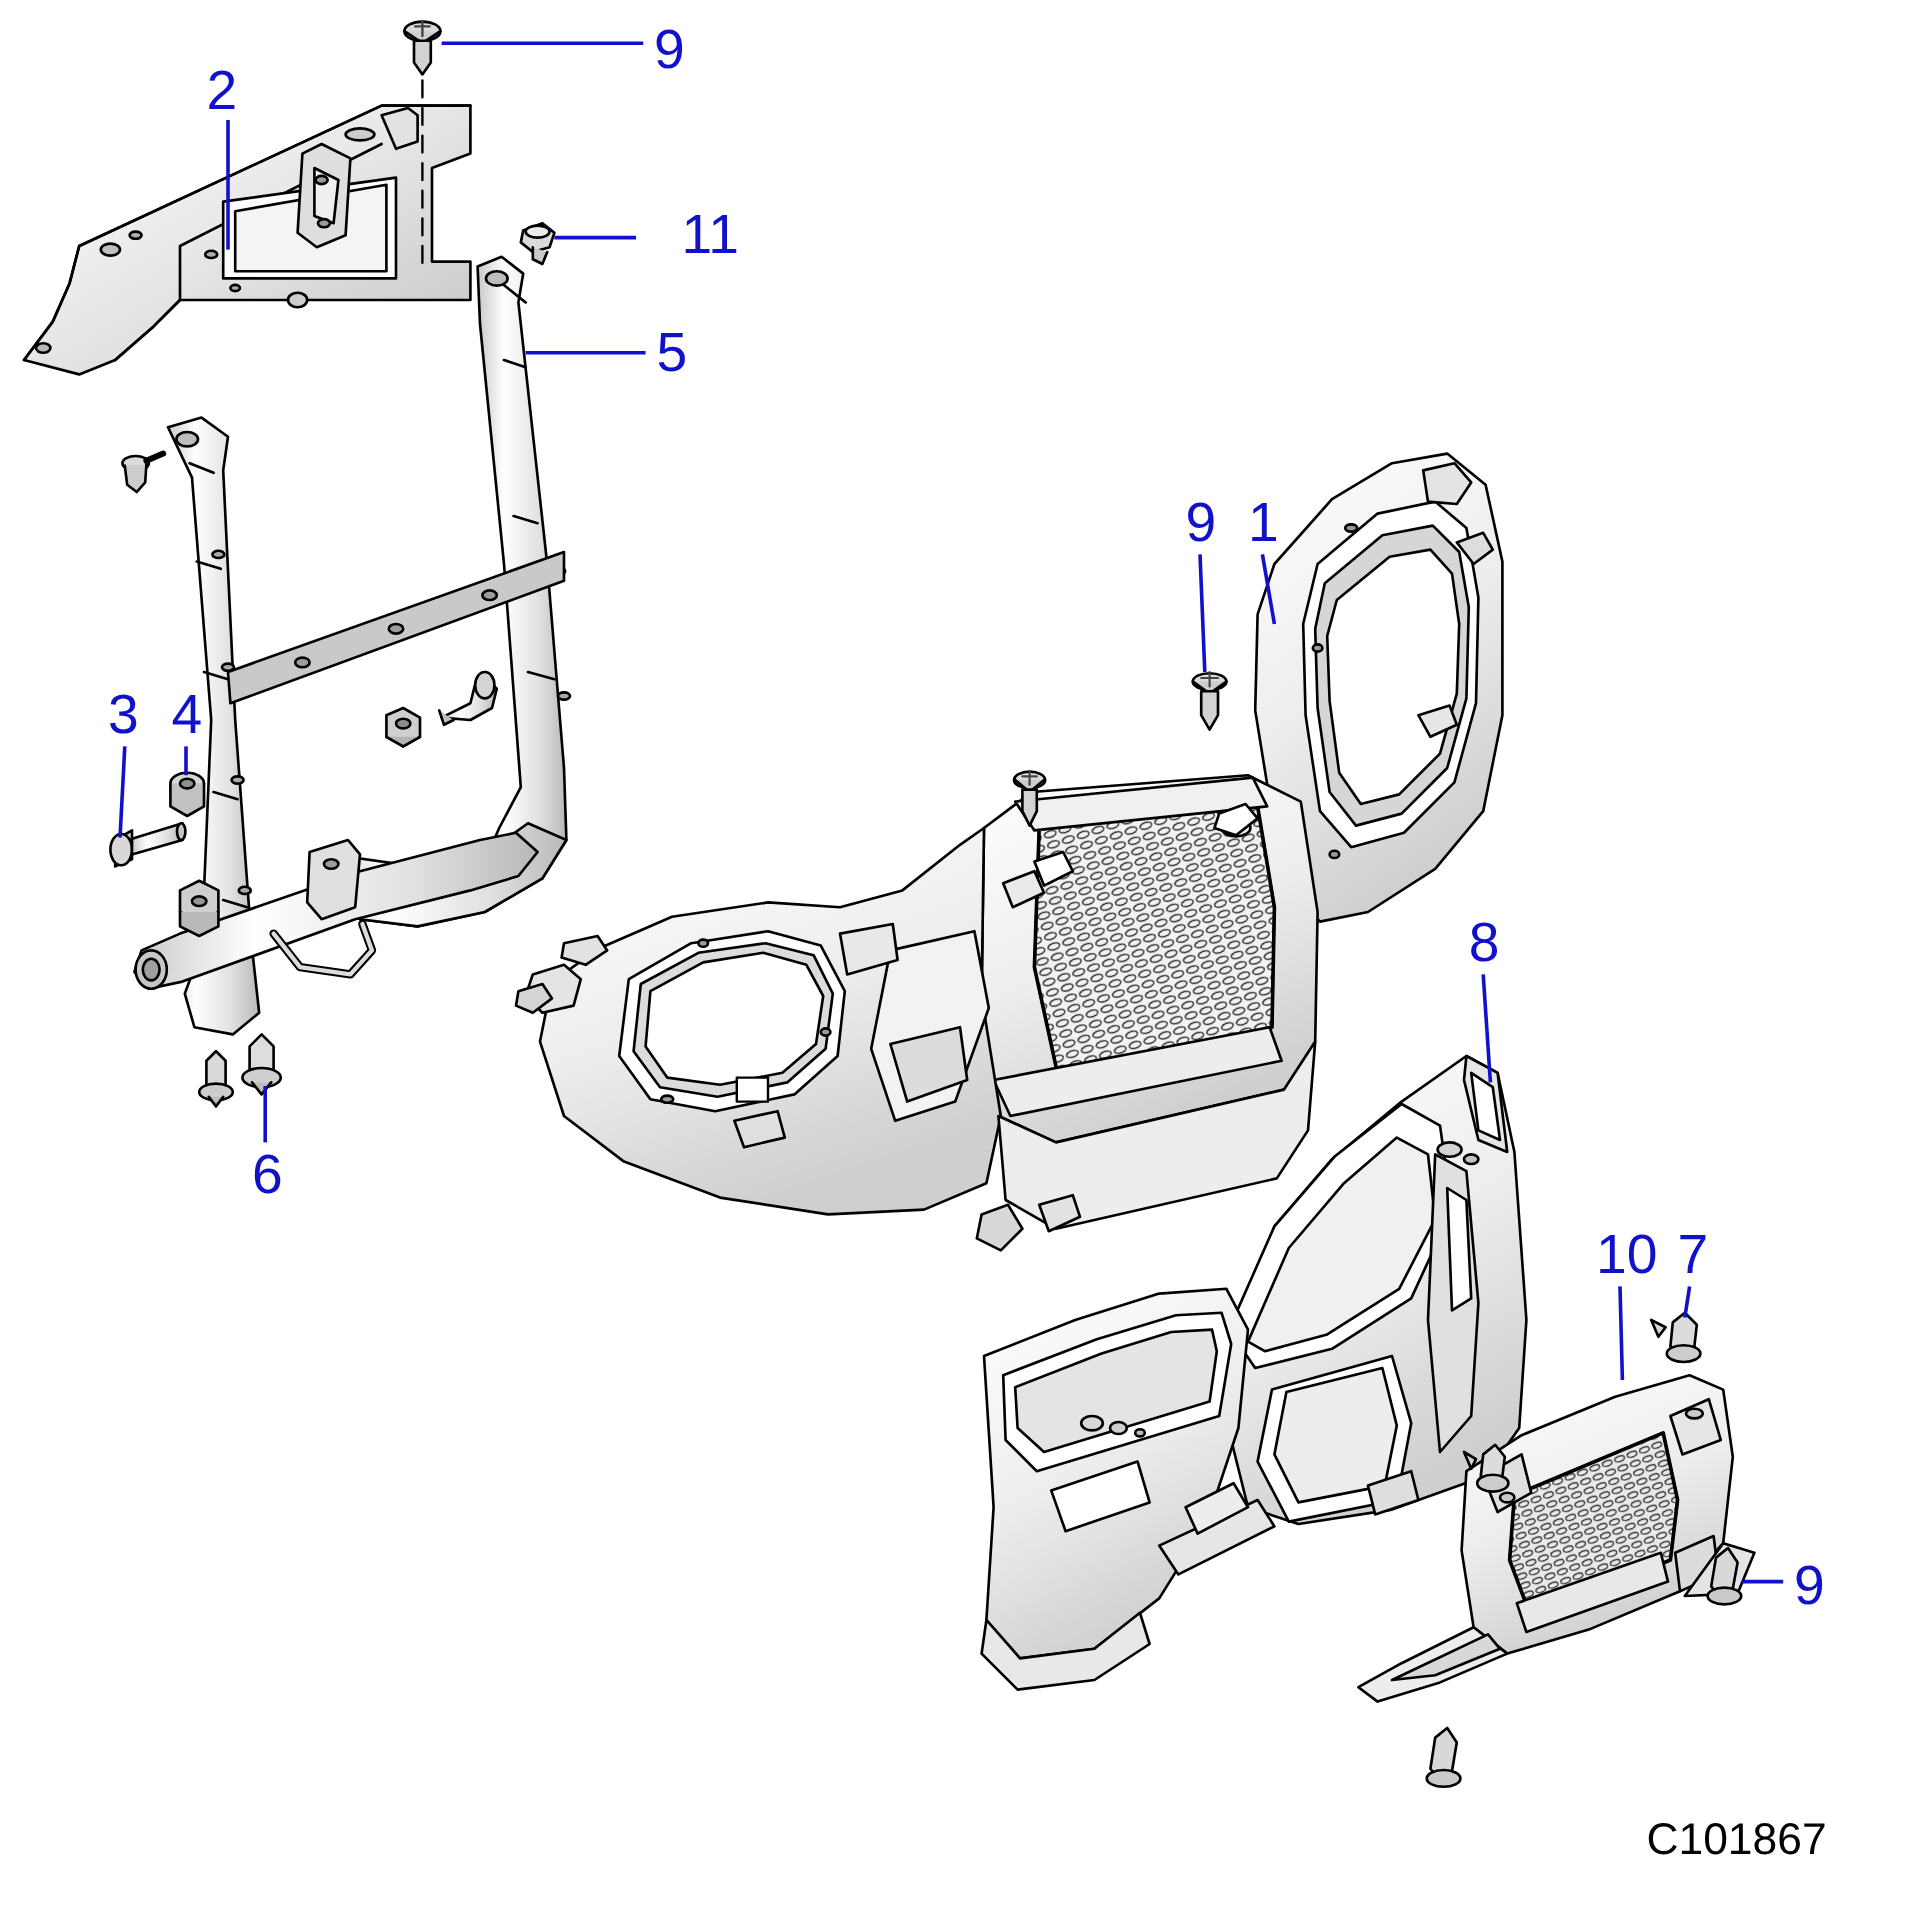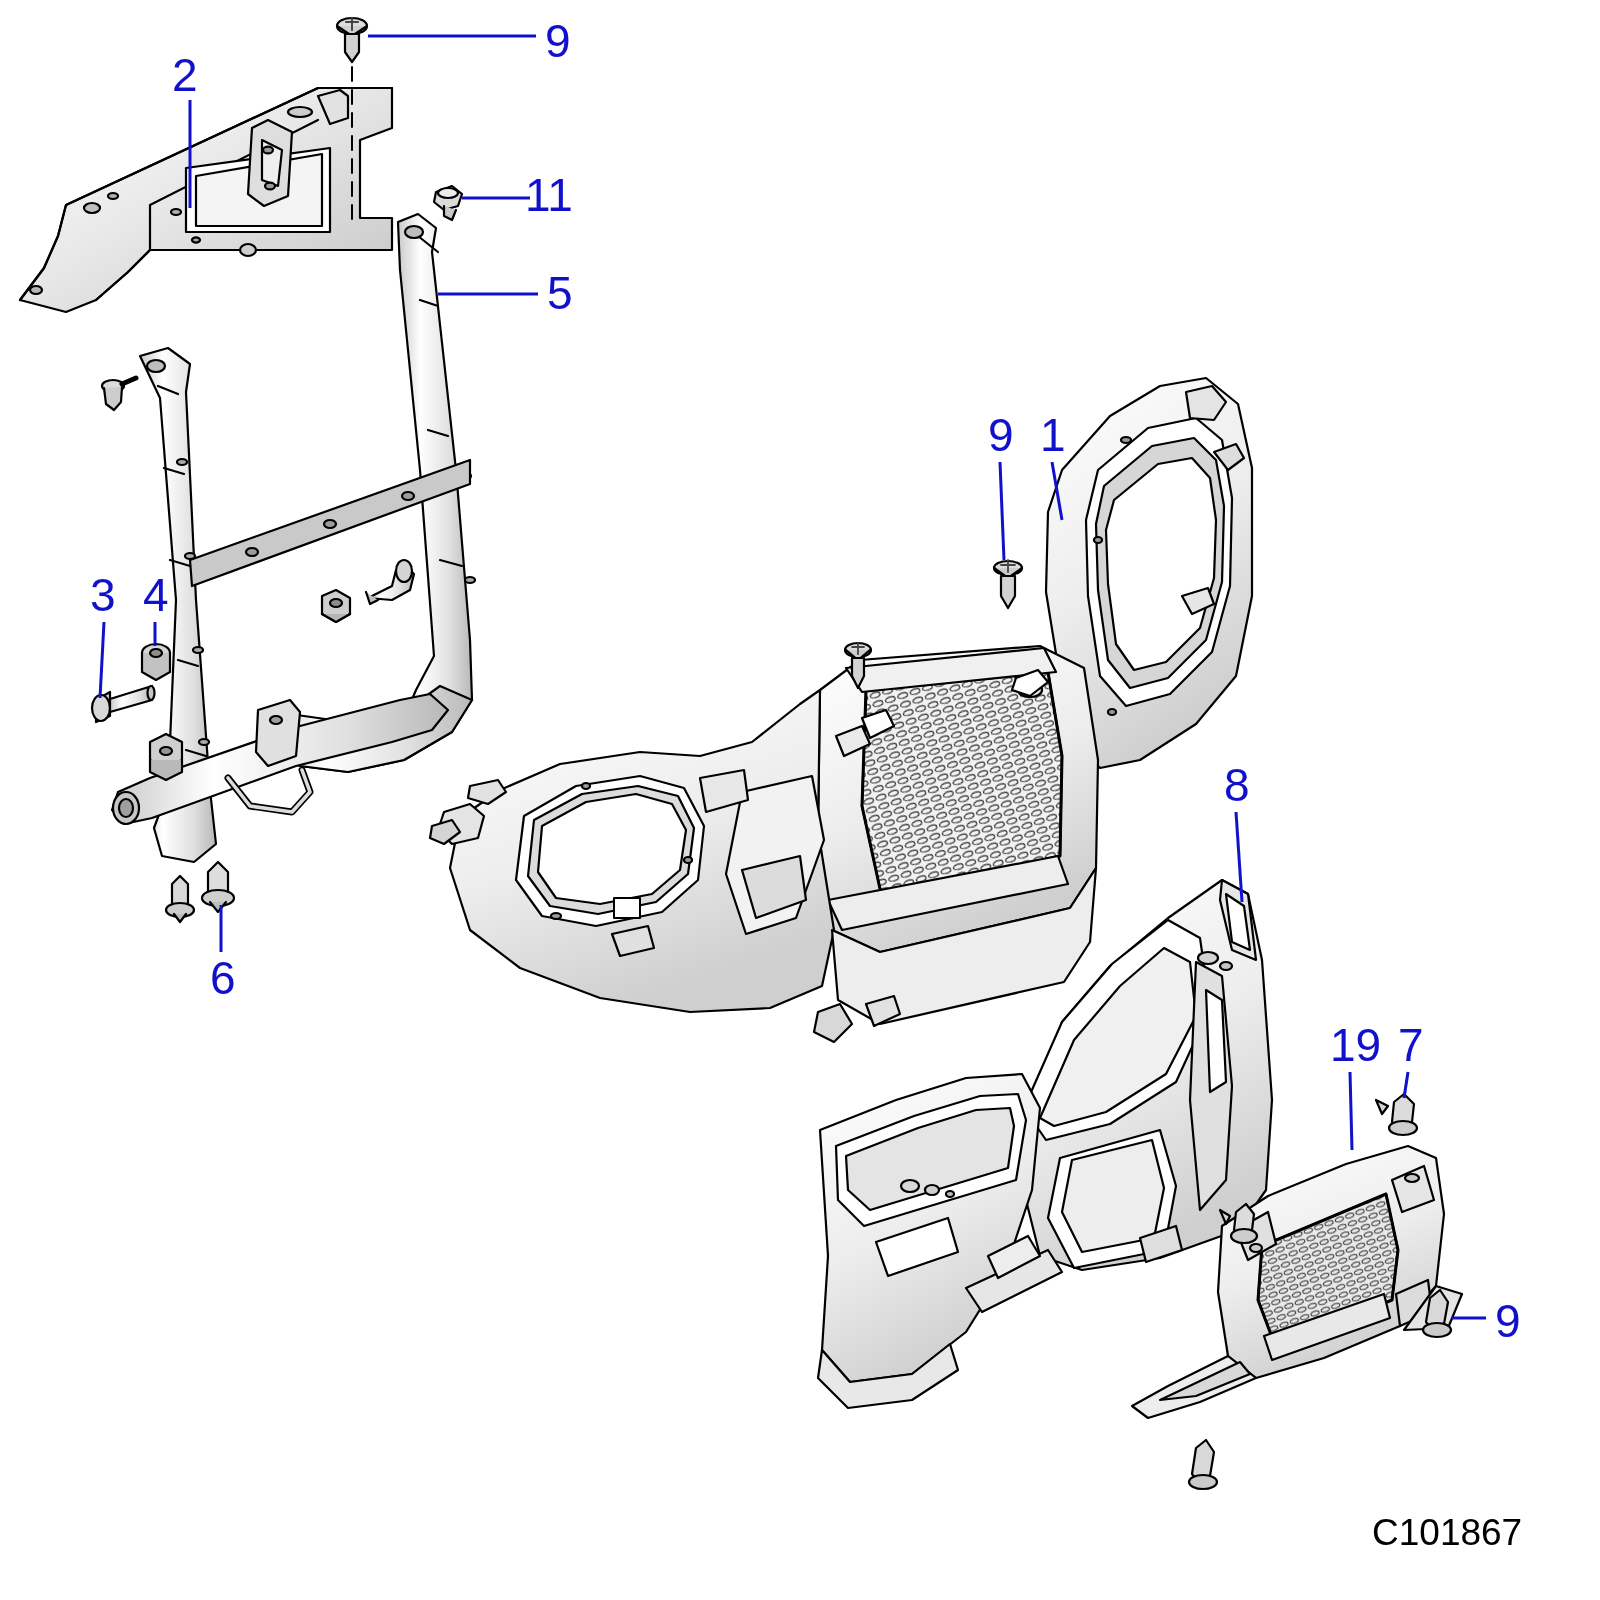--- a/index.html
+++ b/index.html
@@ -343,27 +343,27 @@
     <line x1="1236" y1="812" x2="1242" y2="902"></line>
     <line x1="221" y1="905" x2="221" y2="952"></line>
     <line x1="1350" y1="1072" x2="1352" y2="1150"></line>
     <line x1="1408" y1="1072" x2="1404" y2="1098"></line>
     <line x1="1452" y1="1318" x2="1486" y2="1318"></line>
   </g>
 </svg>
 
 <div class="callout" style="left:545px;top:18px;">9</div>
 <div class="callout" style="left:172px;top:52px;">2</div>
-<div class="callout" style="left:525px;top:172px;">11</div>
+<div class="callout" style="left:568px;top:172px;">11</div>
 <div class="callout" style="left:547px;top:270px;">5</div>
 <div class="callout" style="left:988px;top:412px;">9</div>
 <div class="callout" style="left:1040px;top:412px;">1</div>
 <div class="callout" style="left:90px;top:572px;">3</div>
 <div class="callout" style="left:143px;top:572px;">4</div>
 <div class="callout" style="left:1224px;top:762px;">8</div>
 <div class="callout" style="left:210px;top:955px;">6</div>
-<div class="callout" style="left:1330px;top:1022px;">19</div>
+<div class="callout" style="left:1330px;top:1022px;">10</div>
 <div class="callout" style="left:1398px;top:1022px;">7</div>
 <div class="callout" style="left:1495px;top:1298px;">9</div>
 
 <div class="footer-right">C101867</div>
 
 </div>
 
 </body></html>

